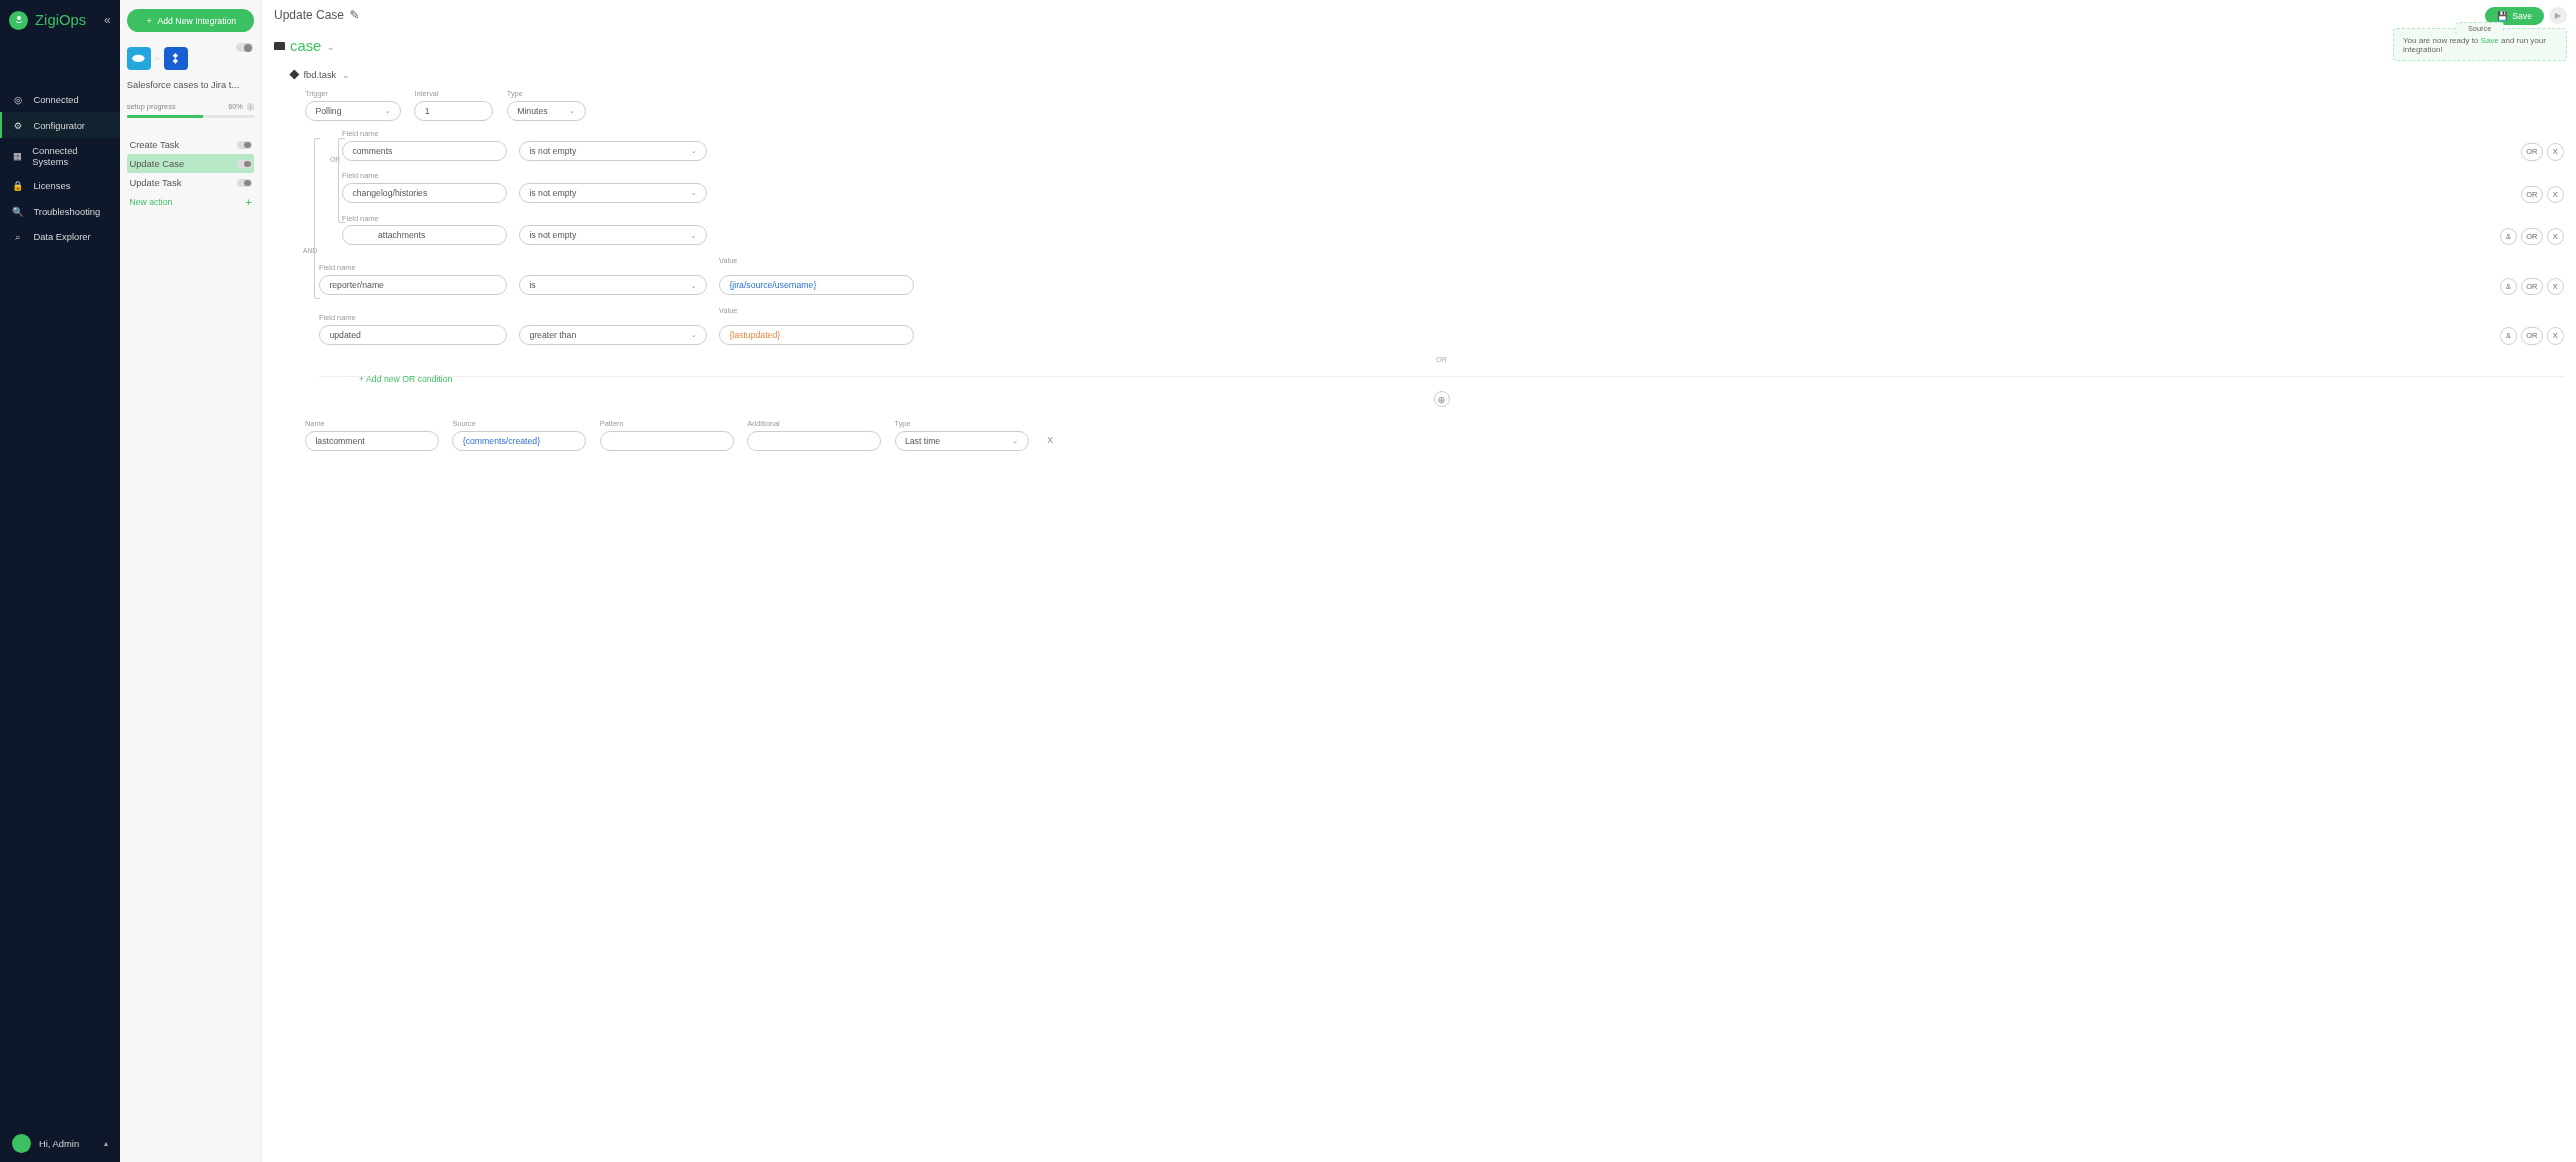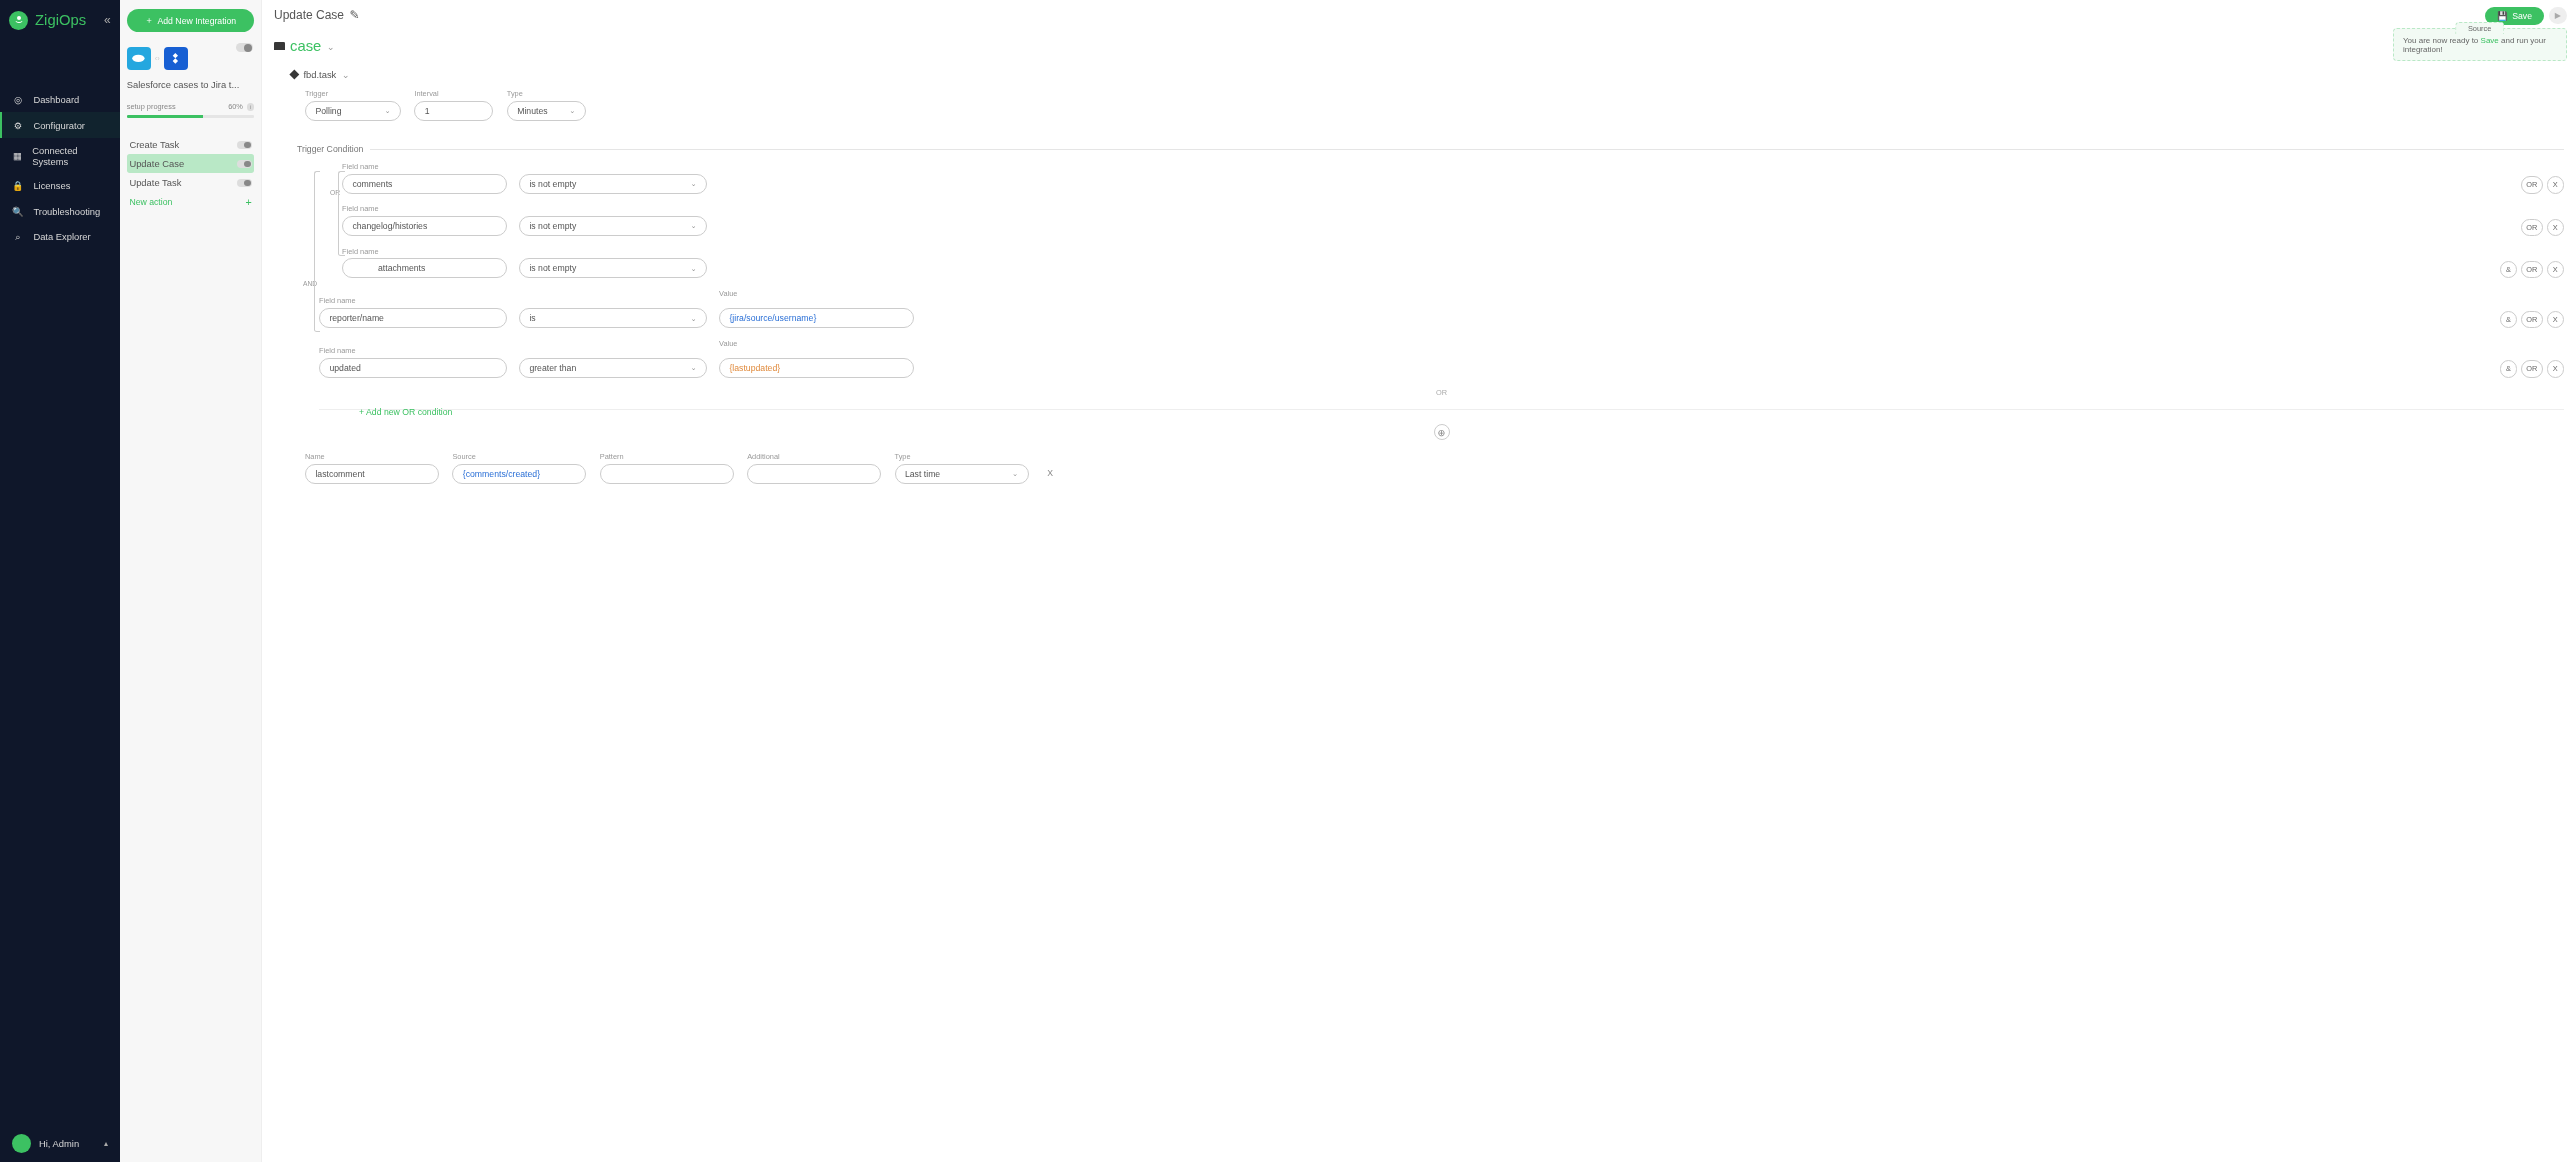--- a/index.html
+++ b/index.html
@@ -105,21 +105,21 @@
           <circle cx="12" cy="8" r="4"></circle>
           <path d="M6 14c0 4 12 4 12 0" fill="none" stroke="#fff" stroke-width="2"></path>
         </svg>
     </span>
     <span>ZigiOps</span>
     <span class="collapse-icon">«</span>
   </div>
   <div class="nav">
     <div class="nav-item">
         <span class="icon">◎</span>
-        <span>Dashboard</span>
+        <span>Connected</span>
       </div>
     <div class="nav-item active">
         <span class="icon">⚙</span>
         <span>Configurator</span>
       </div>
     <div class="nav-item">
         <span class="icon">▦</span>
         <span>Connected Systems</span>
       </div>
     <div class="nav-item">
@@ -233,23 +233,20 @@
     </div>
     <div class="field-group">
       <span class="field-label">Type</span>
       <div class="pill-select w-120">
           <span>Minutes</span>
           <span class="chev">⌄</span>
         </div>
     </div>
   </div>
 
-  <div class="section-label">
-      <span>Trigger Condition</span>
-    </div>
 
   <div class="cond-area">
     <span class="logic-label logic-and">AND</span>
     <div class="bracket" style="left:-5.4px; top:9.4px; height:161px; width:6.7px;"></div>
 
     <div style="position:relative" class="indent">
       <span class="logic-label logic-or">OR</span>
       <div class="bracket" style="left:-4px; top:9.4px; height:85px; width:6.7px;"></div>
 
       <div class="cond-row">

